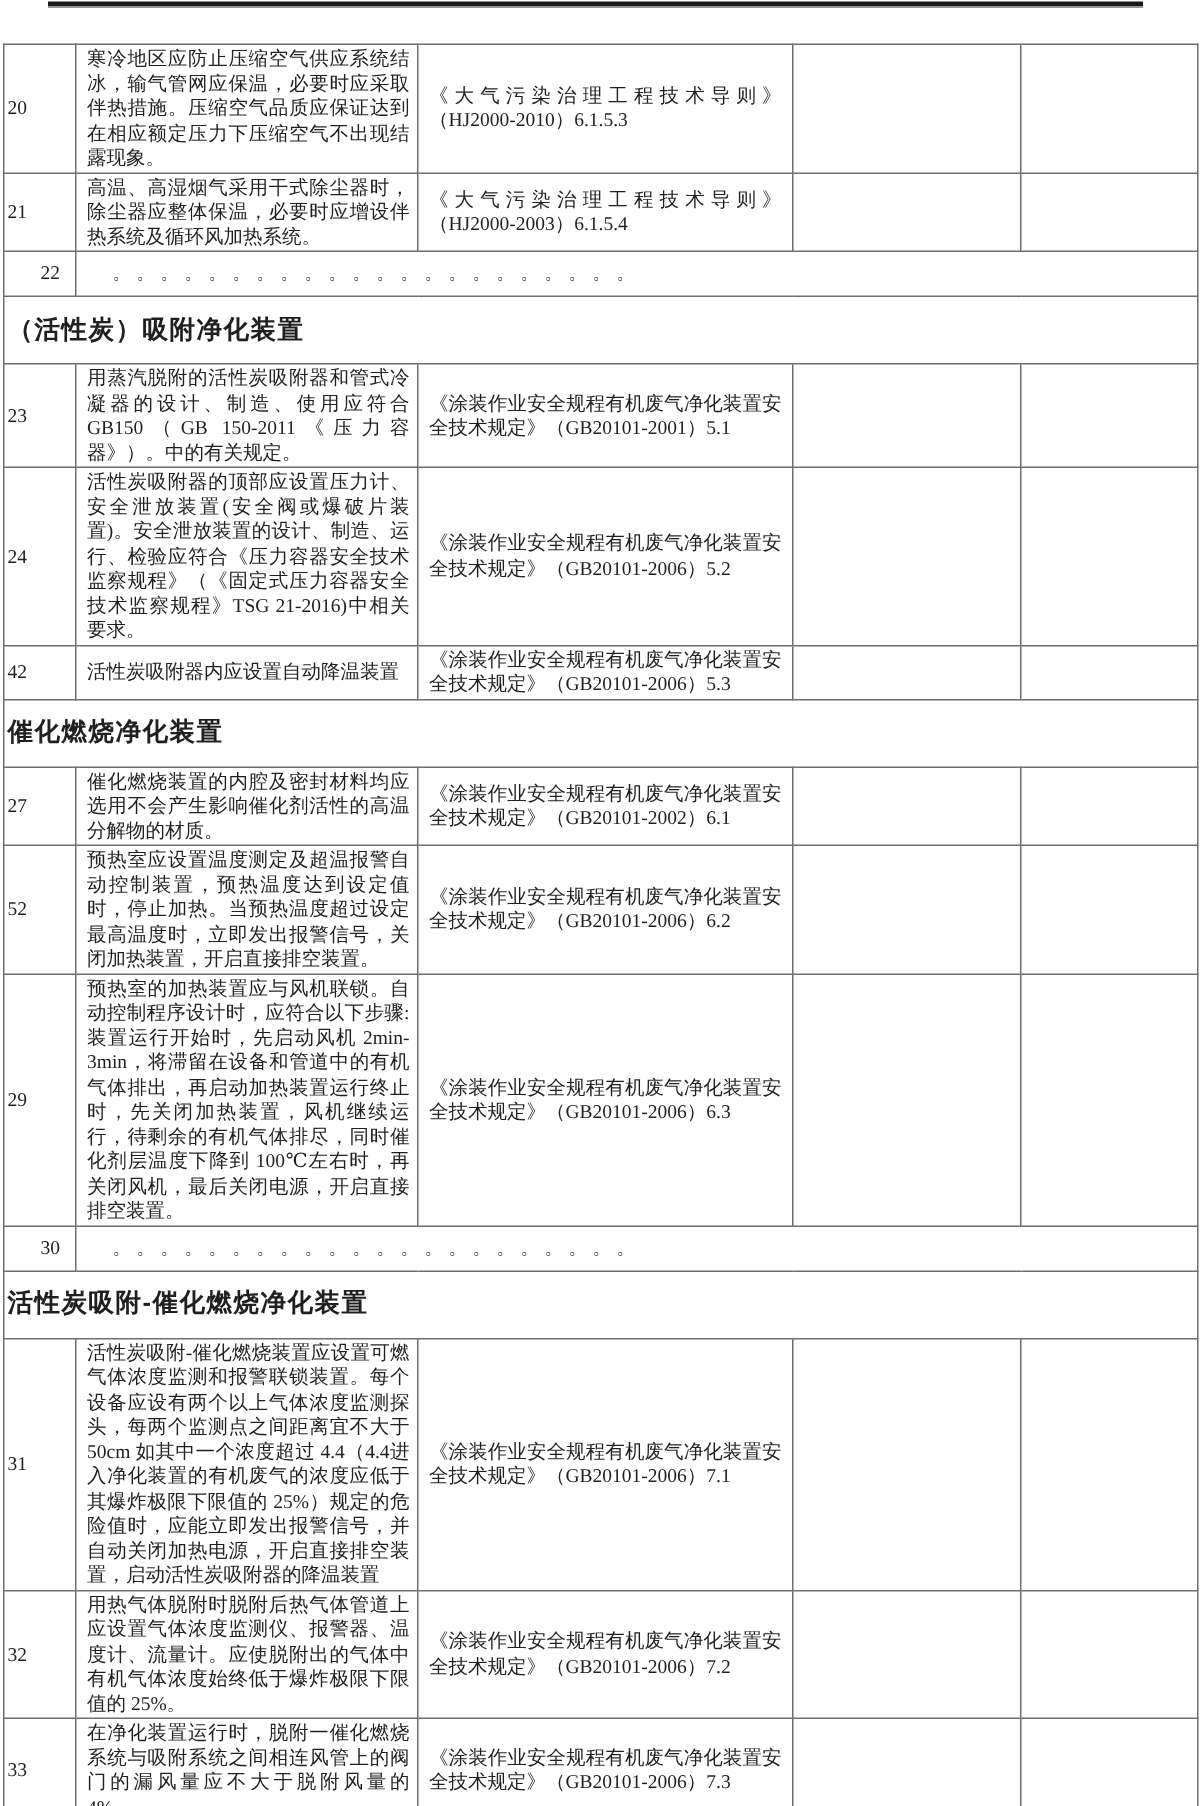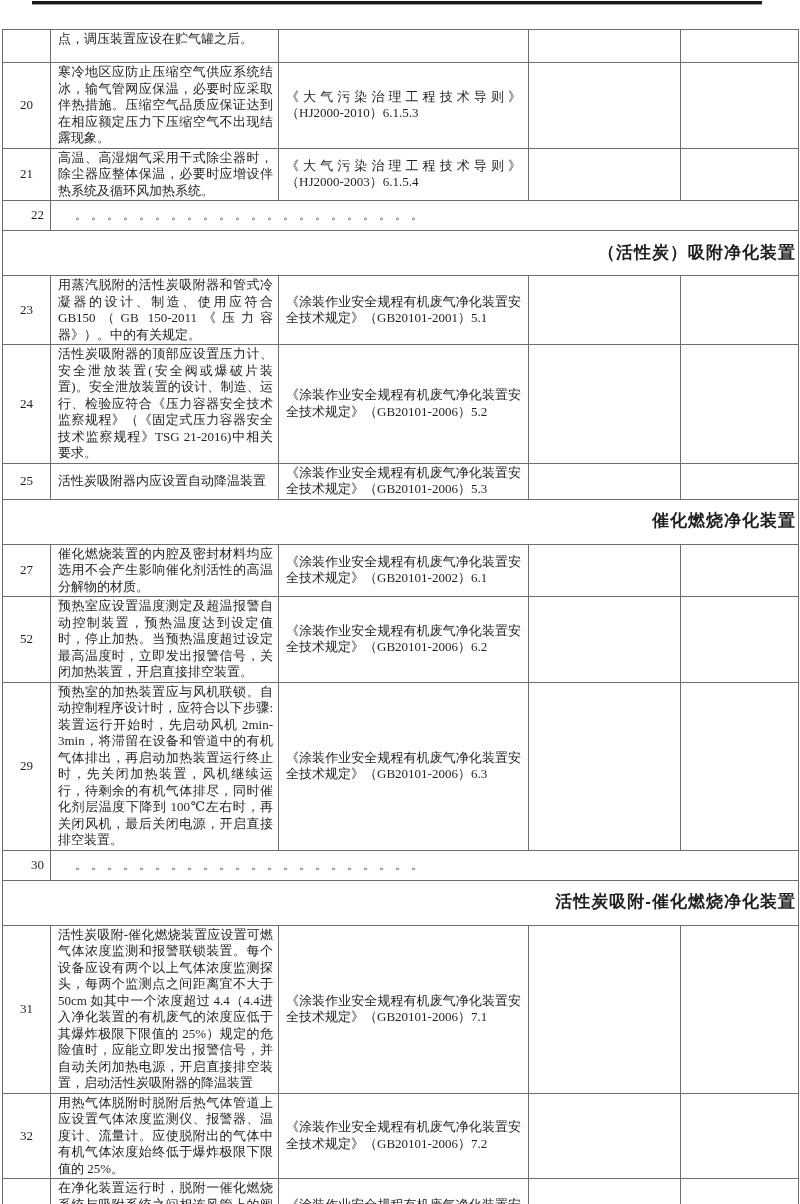--- a/index.html
+++ b/index.html
@@ -22,66 +22,59 @@
   table.checklist{
     position:absolute;left:2px;top:29px;width:796px;
     border-collapse:collapse;table-layout:fixed;
   }
   td{
     border:1px solid var(--border-color);
     font-size:13px;line-height:16.5px;
     vertical-align:middle;padding:1px 6px;
     overflow:hidden;word-break:break-word;
   }
-  .c-num{text-align:center;padding:0 2px;}
+  .c-num{text-align:left;padding:0 2px;}
   .c-text{
     text-align:justify;text-align-last:left;
     text-justify:inter-ideograph;
     padding:1px 5px 1px 7px;
   }
   .c-ref{
     text-align:justify;text-align-last:left;
     text-justify:inter-ideograph;
     padding:1px 7px;
     margin-left:40px;
   }
   .c-blank{padding:0;}
   .c-dots{
     font-size:12px;letter-spacing:4px;color:#3a3a3a;
     padding-left:8px;white-space:nowrap;overflow:hidden;
   }
   .c-section{
-    text-align:right;font-weight:bold;font-size:17px;
+    text-align:left;font-weight:bold;font-size:17px;
     font-family:"Liberation Sans","DejaVu Sans",sans-serif;
     height:45px;padding:2px;letter-spacing:1px;
   }
   tr.row-dots td{height:30px;padding-left:24px;}
   tr.row-continuation td{height:33px;vertical-align:top;}
 </style>
 </head>
 <body>
 
 <div class="top-rule"></div>
 
 <table class="checklist">
   <colgroup>
     <col style="width:48px">
     <col style="width:228px">
     <col style="width:250px">
     <col style="width:152px">
     <col style="width:118px">
   </colgroup>
   <tbody>
-      <tr class="row-continuation">
-        <td class="c-num"></td>
-        <td class="c-text">点，调压装置应设在贮气罐之后。</td>
-        <td class="c-ref"></td>
-        <td class="c-blank"></td>
-        <td class="c-blank"></td>
-      </tr>
       <tr class="row-item">
         <td class="c-num">20</td>
         <td class="c-text">寒冷地区应防止压缩空气供应系统结冰，输气管网应保温，必要时应采取伴热措施。压缩空气品质应保证达到在相应额定压力下压缩空气不出现结露现象。</td>
         <td class="c-ref">《大气污染治理工程技术导则》（HJ2000-2010）6.1.5.3</td>
         <td class="c-blank"></td>
         <td class="c-blank"></td>
       </tr>
       <tr class="row-item">
         <td class="c-num">21</td>
         <td class="c-text">高温、高湿烟气采用干式除尘器时，除尘器应整体保温，必要时应增设伴热系统及循环风加热系统。</td>
@@ -104,21 +97,21 @@
         <td class="c-blank"></td>
       </tr>
       <tr class="row-item">
         <td class="c-num">24</td>
         <td class="c-text">活性炭吸附器的顶部应设置压力计、安全泄放装置(安全阀或爆破片装置)。安全泄放装置的设计、制造、运行、检验应符合《压力容器安全技术监察规程》（《固定式压力容器安全技术监察规程》TSG 21-2016)中相关要求。</td>
         <td class="c-ref">《涂装作业安全规程有机废气净化装置安全技术规定》（GB20101-2006）5.2</td>
         <td class="c-blank"></td>
         <td class="c-blank"></td>
       </tr>
       <tr class="row-item">
-        <td class="c-num">25</td>
+        <td class="c-num">42</td>
         <td class="c-text">活性炭吸附器内应设置自动降温装置</td>
         <td class="c-ref">《涂装作业安全规程有机废气净化装置安全技术规定》（GB20101-2006）5.3</td>
         <td class="c-blank"></td>
         <td class="c-blank"></td>
       </tr>
       <tr class="row-section">
         <td colspan="5" class="c-section">催化燃烧净化装置</td>
       </tr>
       <tr class="row-item">
         <td class="c-num">27</td>

